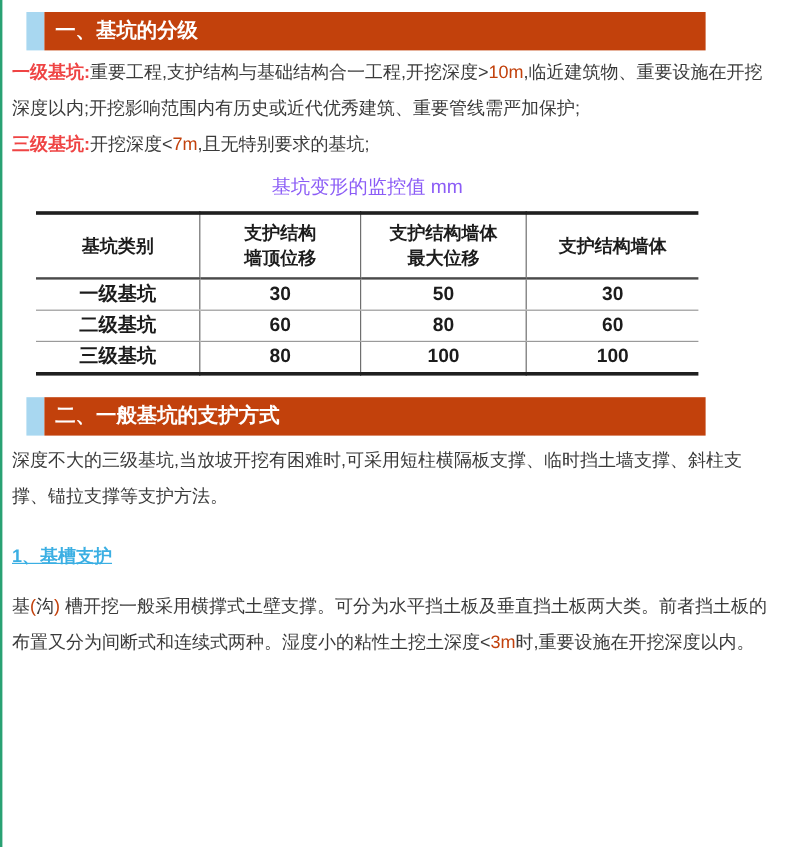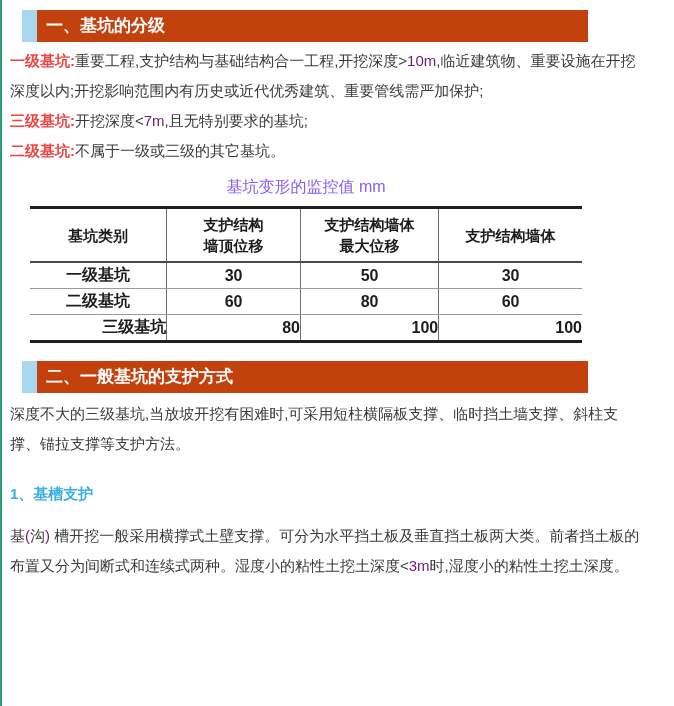--- a/index.html
+++ b/index.html
@@ -48,21 +48,21 @@
   .banner-2 { margin-top: 18px; }
   
   .para {
     font-size: 15px;
     line-height: 30px;
     margin: 0;
     text-align: left;
   }
   .para.first { margin-top: 4px; }
   .kw { color: #ef4444; font-weight: bold; }
-  .num { color: #701a75; }
+  .num { color: #c2410c; }
   
   .tbl-title {
     width: 552px;
     margin: 10px 0 8px 20px;
     text-align: center;
     color: #8b5cf6;
     font-weight: normal;
     font-size: 16px;
     line-height: 22px;
   }
@@ -86,53 +86,53 @@
     height: 52px;
     border-bottom: 2px solid #4a4a4a;
     white-space: pre-line;
     line-height: 21px;
   }
   table.monitor td {
     font-size: 16px;
     height: 25px;
     border-bottom: 1px solid #9a9a9a;
   }
-  table.monitor tr:last-child td { border-bottom: none; text-align: right; }
+  table.monitor tr:last-child td { border-bottom: none; }
   table.monitor th + th, table.monitor td + td { border-left: 1px solid #6f6f6f; }
   .col-1 { width: 24.8%; }
   .col-2 { width: 24.2%; }
   .col-3 { width: 25.0%; }
   .col-4 { width: 26.0%; }
   
   .sub-heading {
     color: #3bafe3;
     font-weight: bold;
     font-size: 15px;
     line-height: 22px;
     margin: 24px 0 16px 0;
+    text-decoration: underline;
   }
   .gap-para { margin-top: 10px; }
   .gap-para-2 { margin-top: 8px; }
   .sec2-para { margin-top: 6px; }
 </style>
 </head>
 <body>
 
 <div class="green-edge"></div>
 
 <div class="content">
 
   <div class="banner banner-1">
     <div class="strip"></div>
     <div class="bar">一、基坑的分级</div>
   </div>
 
   <p class="para first"><span class="kw">一级基坑:</span><span>重要工程,支护结构与基础结构合一工程,开挖深度&gt;</span><span class="num">10m</span><span>,临近建筑物、重要设施在开挖深度以内;开挖影响范围内有历史或近代优秀建筑、重要管线需严加保护;</span></p>
   <p class="para"><span class="kw">三级基坑:</span><span>开挖深度&lt;</span><span class="num">7m</span><span>,且无特别要求的基坑;</span></p>
-  <p class="para"><span class="kw">二级基坑:</span><span>不属于一级或三级的其它基坑。</span></p>
 
   <div class="tbl-title">基坑变形的监控值 mm</div>
 
   <table class="monitor">
     <thead>
       <tr>
         <th class="col-1">基坑类别</th>
         <th class="col-2">支护结构
 墙顶位移</th>
         <th class="col-3">支护结构墙体
@@ -164,16 +164,16 @@
 
   <div class="banner banner-2">
     <div class="strip"></div>
     <div class="bar">二、一般基坑的支护方式</div>
   </div>
 
   <p class="para sec2-para"><span>深度不大的三级基坑,当放坡开挖有困难时,可采用短柱横隔板支撑、临时挡土墙支撑、斜柱支撑、锚拉支撑等支护方法。</span></p>
 
   <h3 class="sub-heading">1、基槽支护</h3>
 
-  <p class="para gap-para"><span>基</span><span class="num">(</span><span>沟</span><span class="num">) </span><span>槽开挖一般采用横撑式土壁支撑。可分为水平挡土板及垂直挡土板两大类。前者挡土板的布置又分为间断式和连续式两种。湿度小的粘性土挖土深度&lt;</span><span class="num">3m</span><span>时,湿度小的粘性土挖土深度。</span></p>
+  <p class="para gap-para"><span>基</span><span class="num">(</span><span>沟</span><span class="num">) </span><span>槽开挖一般采用横撑式土壁支撑。可分为水平挡土板及垂直挡土板两大类。前者挡土板的布置又分为间断式和连续式两种。湿度小的粘性土挖土深度&lt;</span><span class="num">3m</span><span>时,重要设施在开挖深度以内。</span></p>
 
 
 </div>
 
 </body></html>

